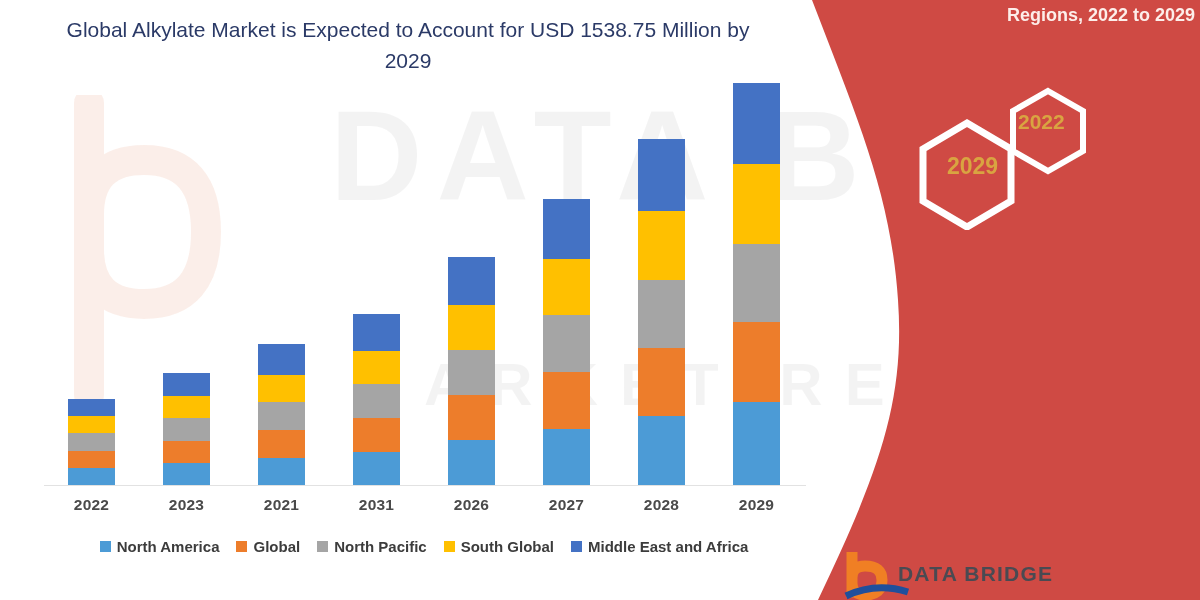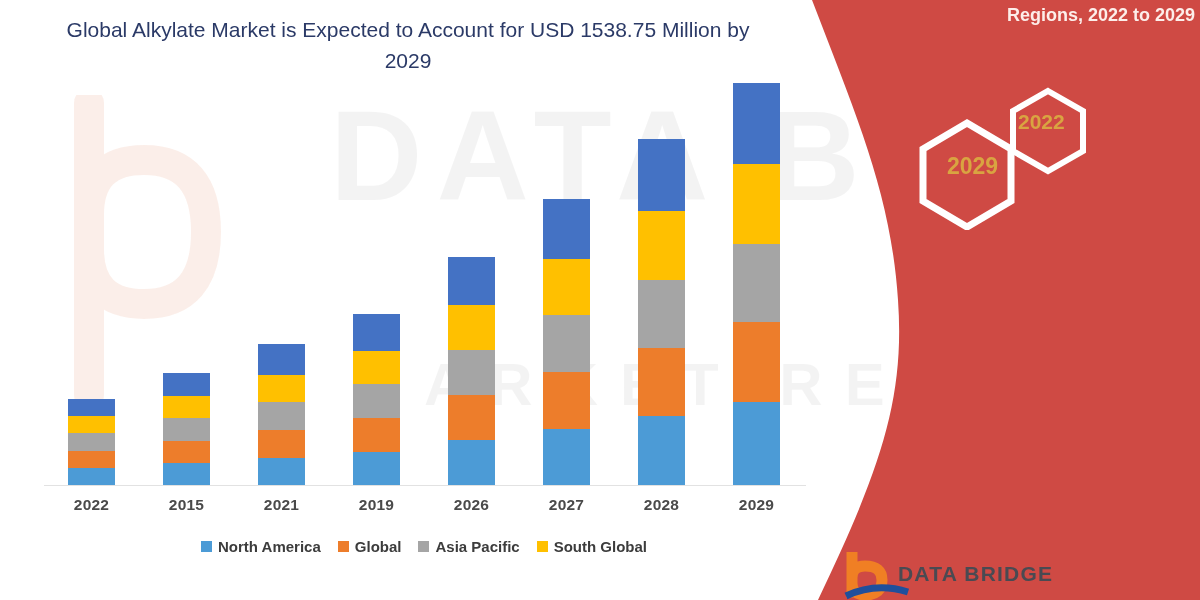--- a/index.html
+++ b/index.html
@@ -179,44 +179,48 @@
           <div class="seg" title="Middle East and Africa 2029: 311" style="height: 81.2613px; background: rgb(68, 114, 196);"></div>
           <div class="seg" title="South America 2029: 307" style="height: 80.2161px; background: rgb(255, 192, 0);"></div>
           <div class="seg" title="Asia Pacific 2029: 298" style="height: 77.8645px; background: rgb(165, 165, 165);"></div>
           <div class="seg" title="Europe 2029: 307" style="height: 80.2161px; background: rgb(237, 125, 43);"></div>
           <div class="seg" title="North America 2029: 316" style="height: 82.5677px; background: rgb(76, 155, 214);"></div>
         </div>
       </div>
     </div>
   <div class="xlabels">
       <span>2022</span>
-      <span>2015</span>
+      <span>2023</span>
       <span>2021</span>
-      <span>2019</span>
+      <span>2031</span>
       <span>2026</span>
       <span>2027</span>
       <span>2028</span>
       <span>2029</span>
     </div>
   <div class="legend">
       <div class="lg">
         <i style="background: rgb(76, 155, 214);"></i>
         <span>North America</span>
       </div>
       <div class="lg">
         <i style="background: rgb(237, 125, 43);"></i>
         <span>Global</span>
       </div>
       <div class="lg">
         <i style="background: rgb(165, 165, 165);"></i>
-        <span>Asia Pacific</span>
+        <span>North Pacific</span>
       </div>
       <div class="lg">
         <i style="background: rgb(255, 192, 0);"></i>
         <span>South Global</span>
+      </div>
+      <div class="lg">
+        <i style="background: rgb(68, 114, 196);"></i>
+        <span>Middle East and Africa</span>
       </div>
     </div>
 
   <div class="redpanel">
     <svg width="1200" height="600" viewBox="0 0 1200 600">
       <path d="M812 0 L1200 0 L1200 600 L818 600
                C 880 470, 905 400, 898 300
                C 891 195, 858 120, 812 0 Z" fill="#cf4a44"></path>
     </svg>
   </div>

